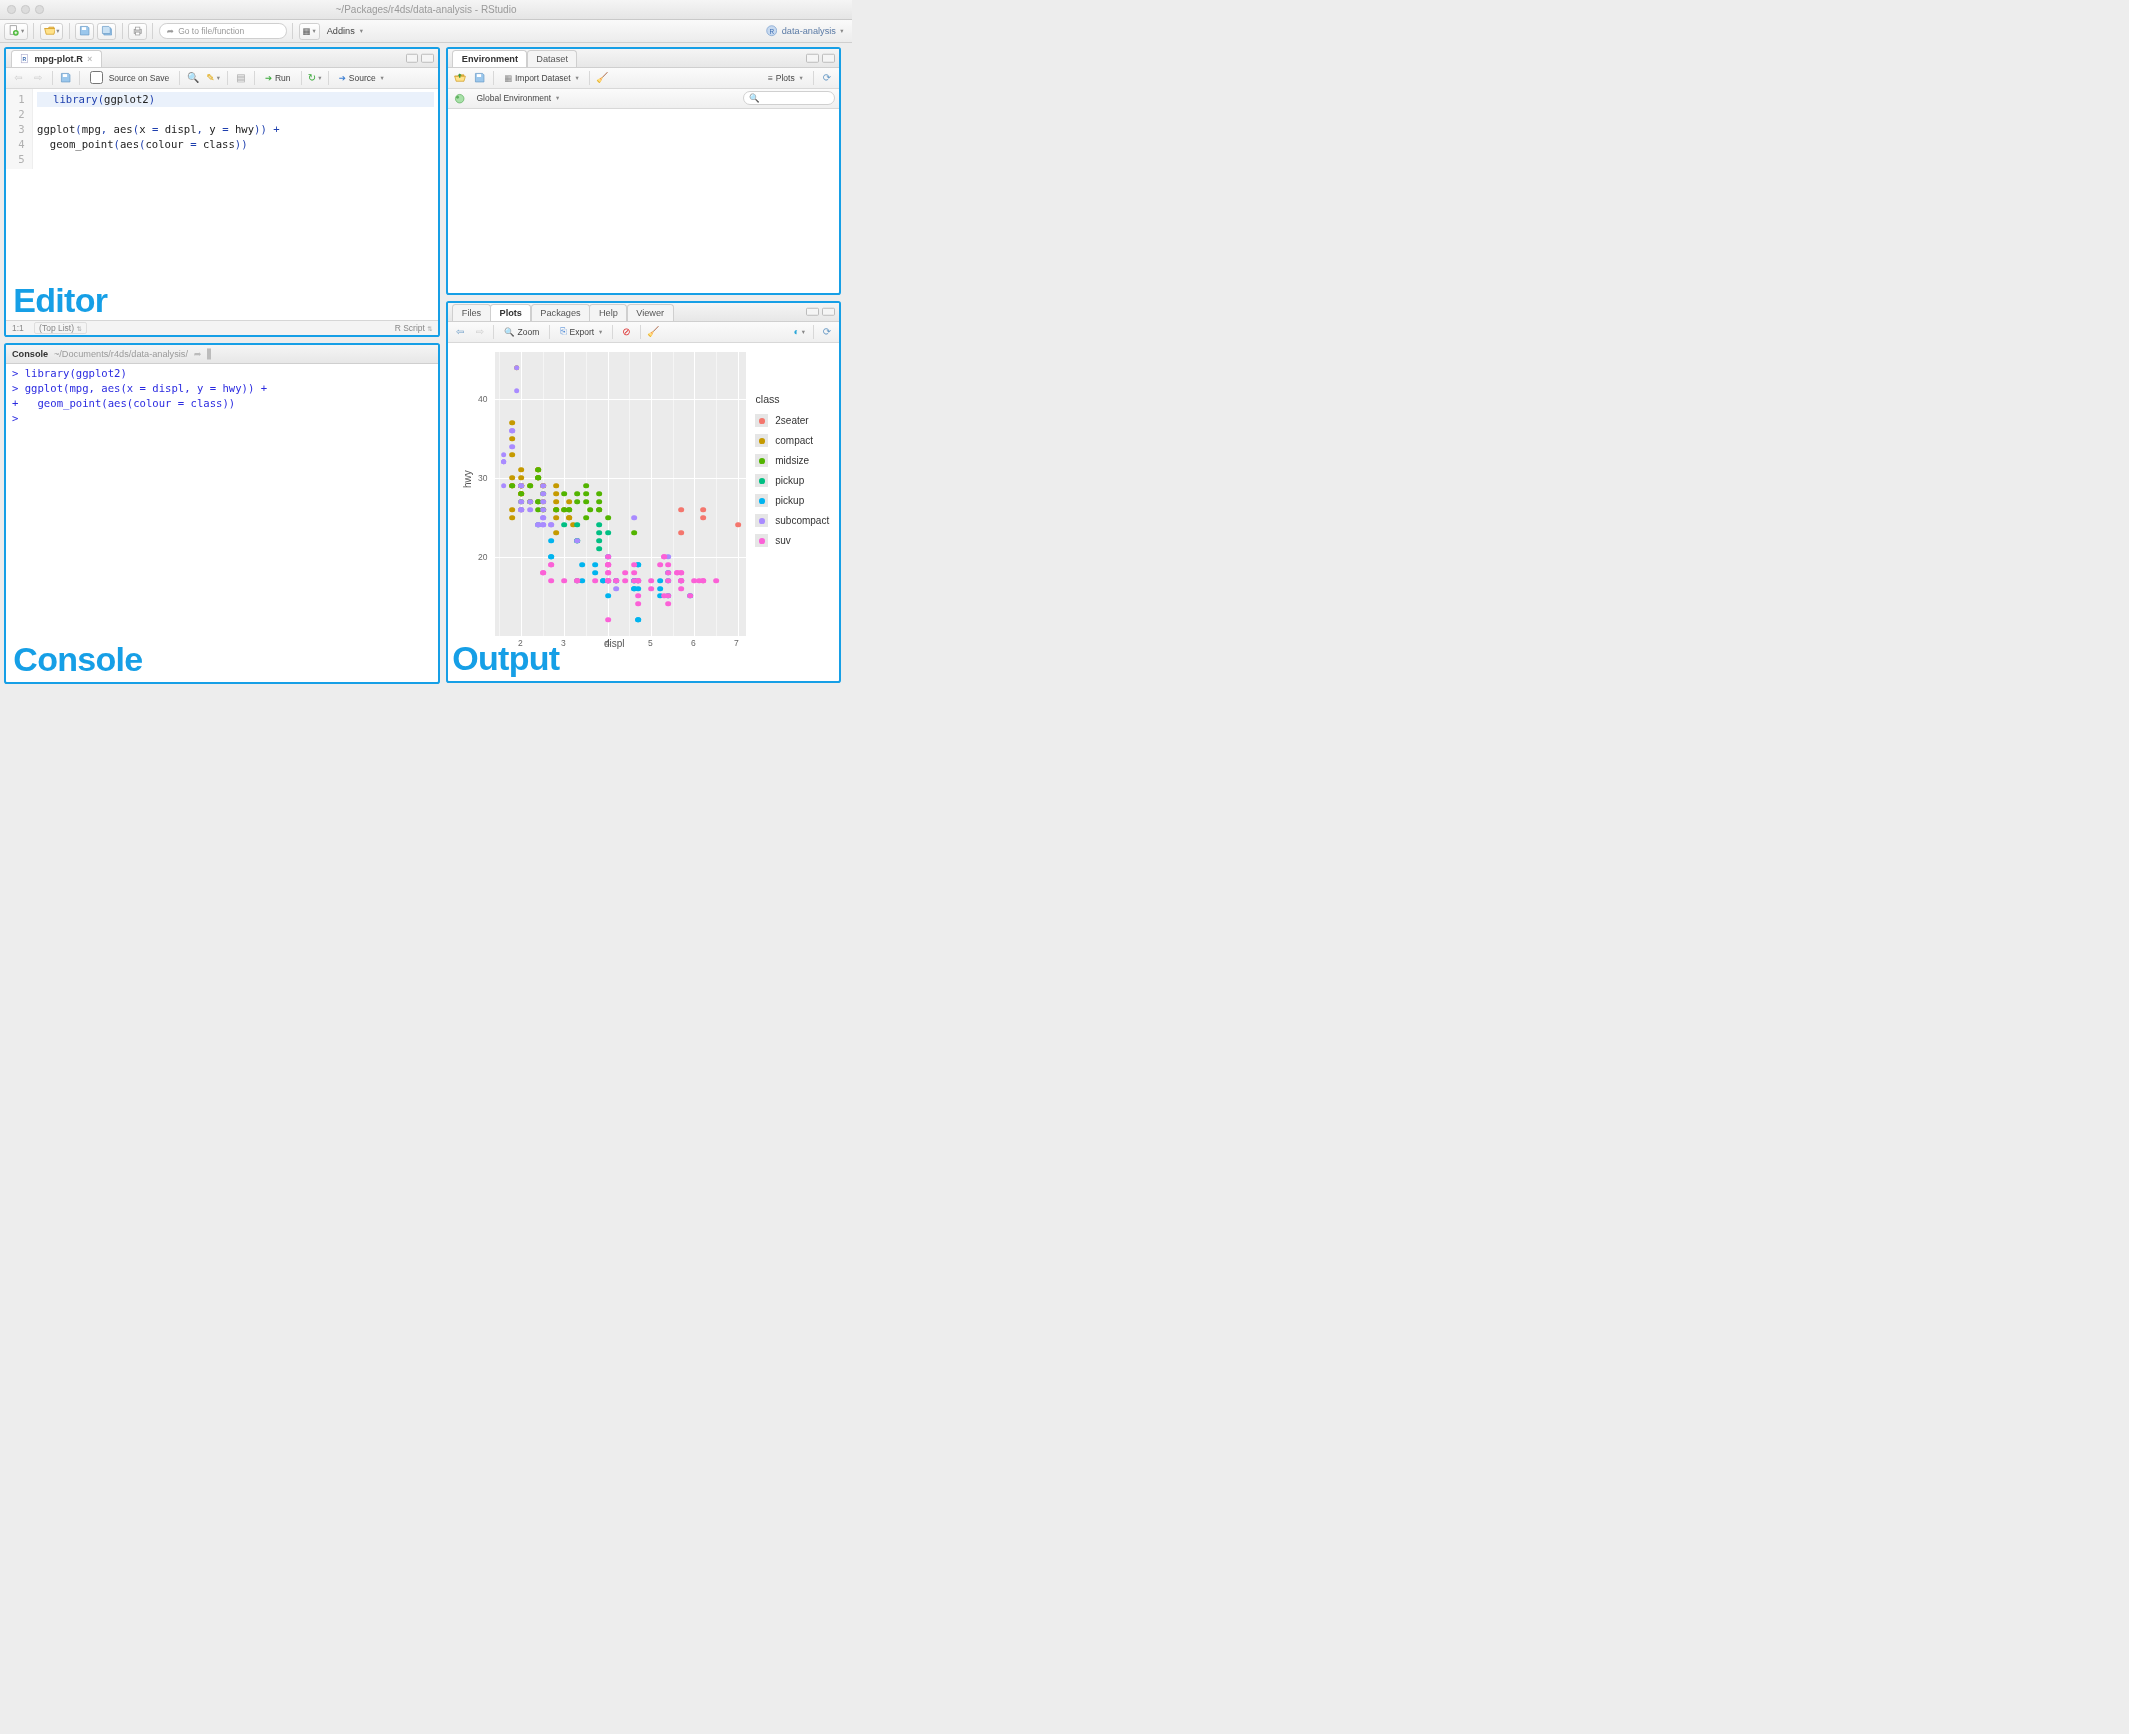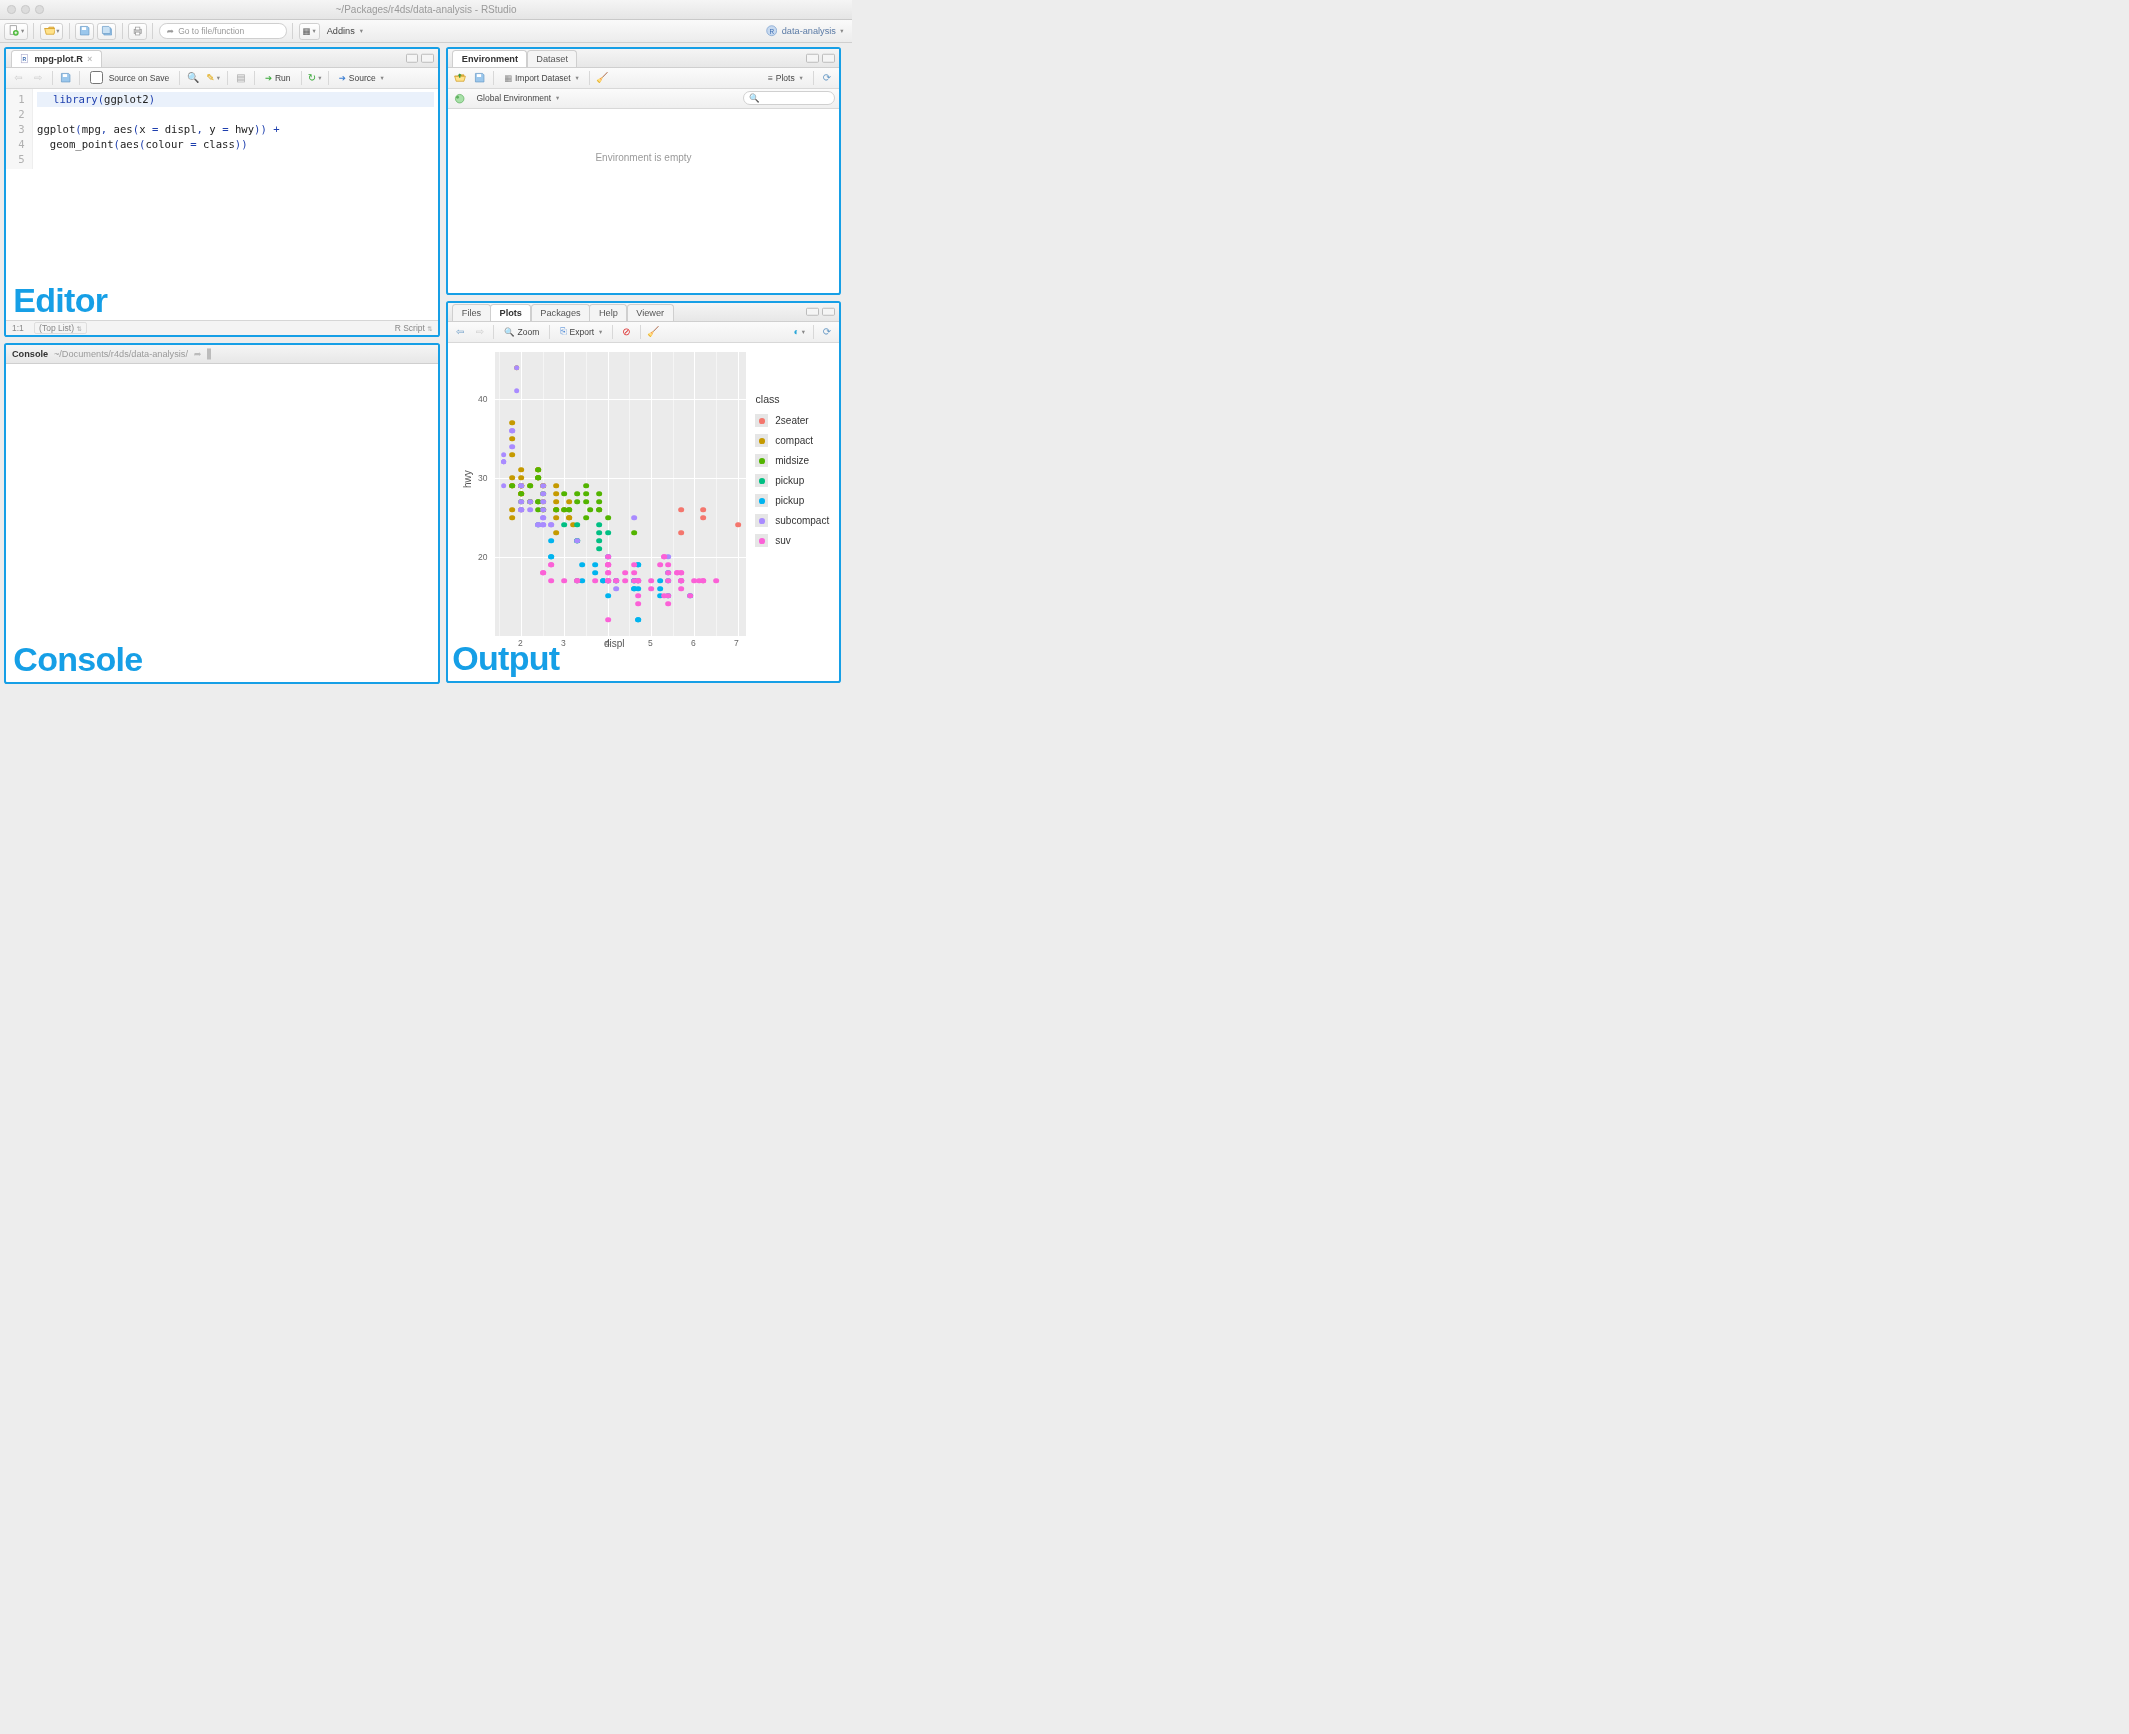--- a/index.html
+++ b/index.html
@@ -439,20 +439,24 @@
   <div class="pane console">
     <div class="console-header">
       <b>Console</b>
       <span style="color:#9a9a9a">~/Documents/r4ds/data-analysis/</span>
       <span style="color:#bbb">➦</span>
       <div class="win-controls">
         <span></span>
         <span></span>
       </div>
     </div>
+    <div class="console-body" id="console-body">&gt; library(ggplot2)
+&gt; ggplot(mpg, aes(x = displ, y = hwy)) +
++   geom_point(aes(colour = class))
+&gt; </div>
     <div class="annot" style="left:7px;bottom:2.8px;">Console</div>
   </div>
 
   <div class="pane env">
     <div class="tabstrip">
       <div class="tab active">
           <span>Environment</span>
         </div>
       <div class="tab">
           <span>Dataset</span>
@@ -499,21 +503,20 @@
           </svg>
         </span>
       <span class="labelbtn dropdown-caret">
           <span>Global Environment</span>
         </span>
       <span class="spacer"></span>
       <span class="env-search">
           <span>🔍</span>
         </span>
     </div>
-    <div class="env-body">Environment is empty</div>
   </div>
 
   <div class="pane output">
     <div class="tabstrip">
       <div class="tab">
           <span>Files</span>
         </div>
       <div class="tab active">
           <span>Plots</span>
         </div>

